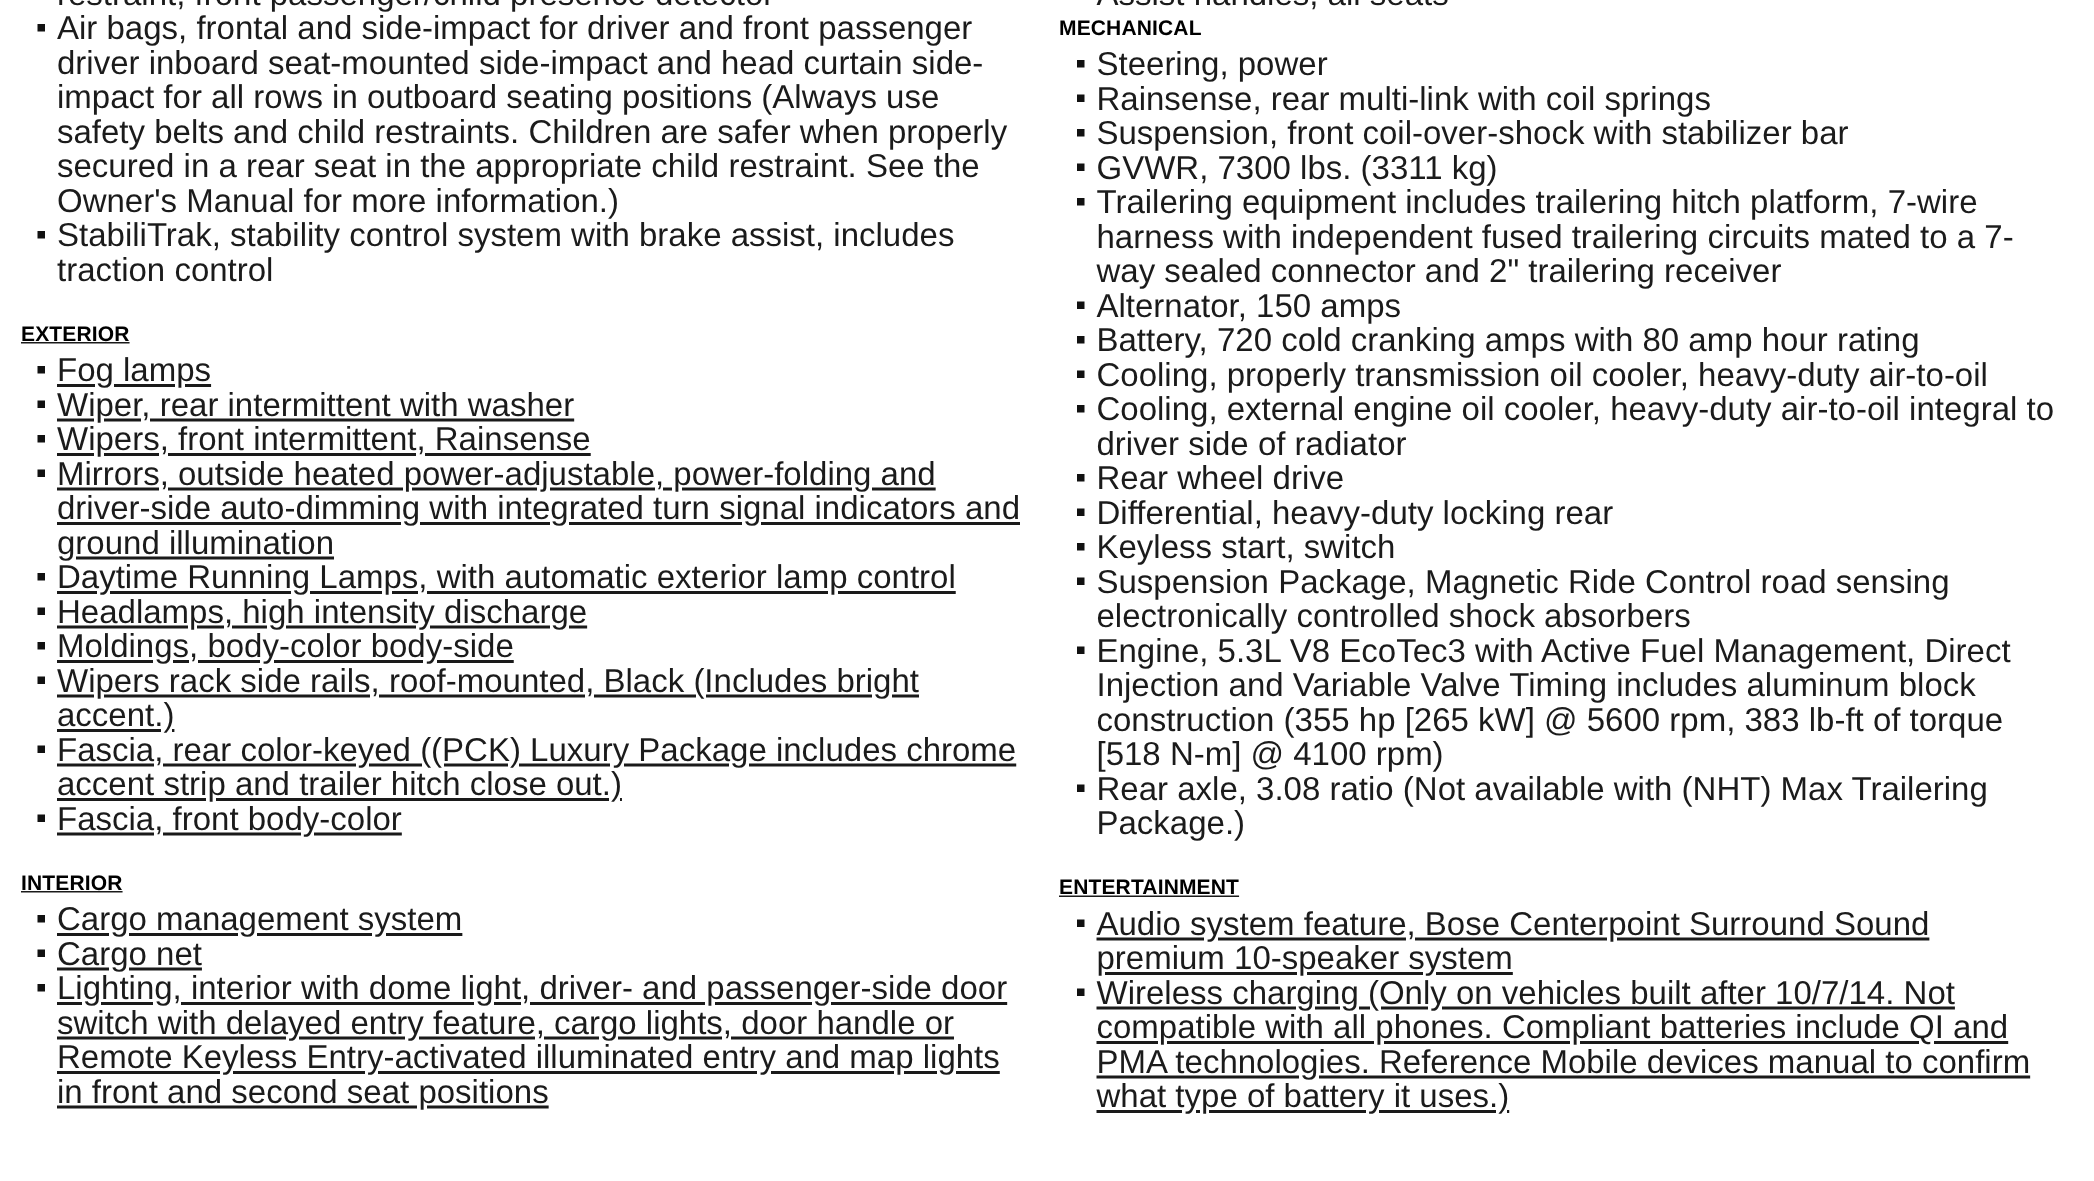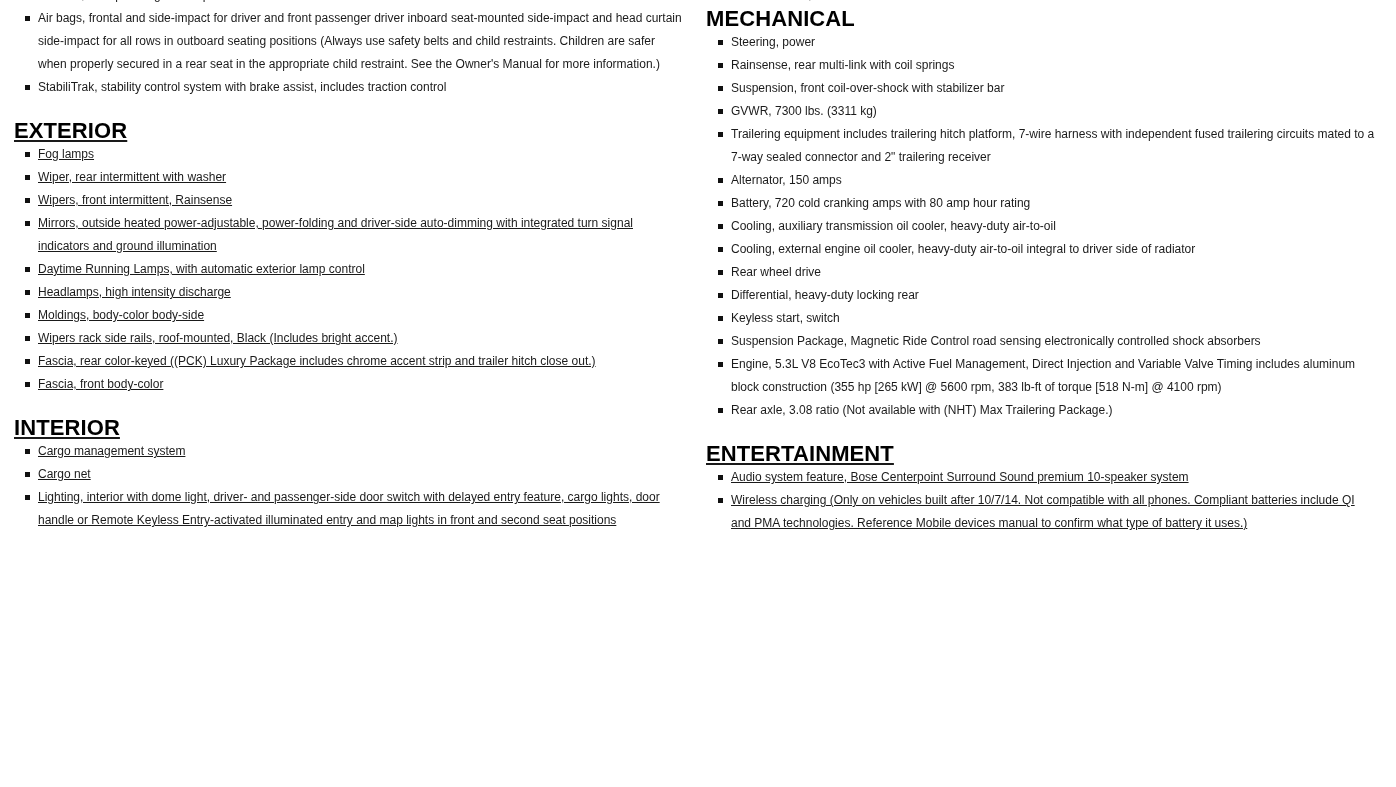--- a/index.html
+++ b/index.html
@@ -57,37 +57,37 @@
 
   .section {
     margin: 0;
     padding: 0;
   }
   .section + .section {
     margin-top: 20px;
     text-decoration: underline;
   }
   .section-head {
-    font-size: 22px;
+    font-size: 14px;
     font-weight: bold;
     letter-spacing: 0.1px;
     line-height: 23px;
     margin: 0 0 1px 0;
     color: #000000;
     font-family: "Liberation Sans", sans-serif;
   }
   ul.feature-list {
     list-style: none;
     margin: 0;
     padding: 0;
   }
   ul.feature-list > li {
     position: relative;
     padding-left: 24px;
-    font-size: 12px;
+    font-size: 22px;
     line-height: 23px;
     color: #1b1b1b;
     margin: 0;
     text-align: left;
   }
   ul.feature-list > li .bullet {
     position: absolute;
     left: 11px;
     top: 9px;
     width: 5px;
@@ -233,21 +233,21 @@
                 <li>
                   <span class="bullet"></span>
                   <span class="li-text">Alternator, 150 amps</span>
                 </li>
                 <li>
                   <span class="bullet"></span>
                   <span class="li-text">Battery, 720 cold cranking amps with 80 amp hour rating</span>
                 </li>
                 <li>
                   <span class="bullet"></span>
-                  <span class="li-text">Cooling, auxiliary transmission oil cooler, heavy-duty air-to-oil</span>
+                  <span class="li-text">Cooling, properly transmission oil cooler, heavy-duty air-to-oil</span>
                 </li>
                 <li>
                   <span class="bullet"></span>
                   <span class="li-text">Cooling, external engine oil cooler, heavy-duty air-to-oil integral to driver side of radiator</span>
                 </li>
                 <li>
                   <span class="bullet"></span>
                   <span class="li-text">Rear wheel drive</span>
                 </li>
                 <li>

